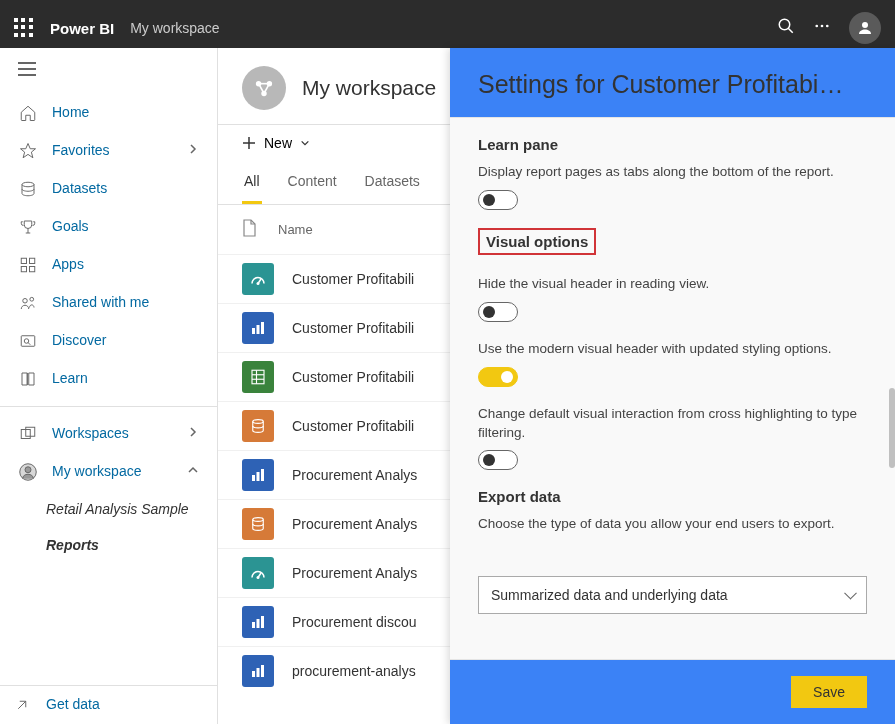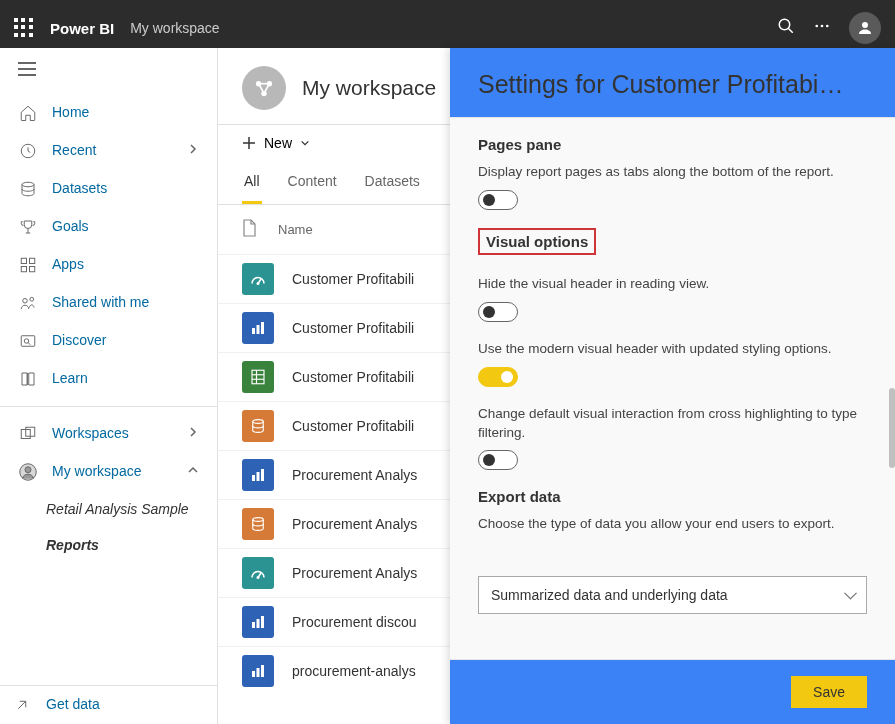--- a/index.html
+++ b/index.html
@@ -123,25 +123,24 @@
     <span class="icon-slot">
         <svg viewBox="0 0 24 24">
           <path d="M3 11l9-8 9 8v10a1 1 0 01-1 1h-5v-7h-6v7H4a1 1 0 01-1-1z"></path>
         </svg>
       </span>
     <span>Home</span>
   </div>
   <div class="nav-item">
     <span class="icon-slot">
         <svg viewBox="0 0 24 24">
-          <circle cx="12" cy="12" r="9"></circle>
-          <path d="M12 7v5l3 2"></path>
-        </svg>
-      </span>
-    <span>Recent</span>
+          <path d="M12 2l3 7h7l-5.5 4.5 2 7.5-6.5-4.5L5.5 21l2-7.5L2 9h7z"></path>
+        </svg>
+      </span>
+    <span>Favorites</span>
     <span class="nav-chevron"><svg viewBox="0 0 12 12">
           <path d="M4 2l4 4-4 4"></path>
         </svg></span>
   </div>
   <div class="nav-item">
     <span class="icon-slot">
         <svg viewBox="0 0 24 24">
           <ellipse cx="12" cy="6" rx="8" ry="3"></ellipse>
           <path d="M4 6v12c0 1.7 3.6 3 8 3s8-1.3 8-3V6"></path>
           <path d="M4 12c0 1.7 3.6 3 8 3s8-1.3 8-3"></path>
@@ -361,21 +360,21 @@
           </svg>
         </div>
         <span>procurement-analys</span>
       </div>
     </div>
 </div>
 
 <div class="panel">
   <div class="panel-title">Settings for Customer Profitabi…</div>
   <div class="panel-body">
-    <div class="section-title">Pages pane</div>
+    <div class="section-title">Learn pane</div>
     <div class="setting-text">Display report pages as tabs along the bottom of the report.</div>
     <div class="toggle">
         <div class="knob"></div>
       </div>
     
     <div class="section-title boxed">Visual options</div>
     <div style="height:10px"></div>
     <div class="setting-text">Hide the visual header in reading view.</div>
     <div class="toggle">
         <div class="knob"></div>

